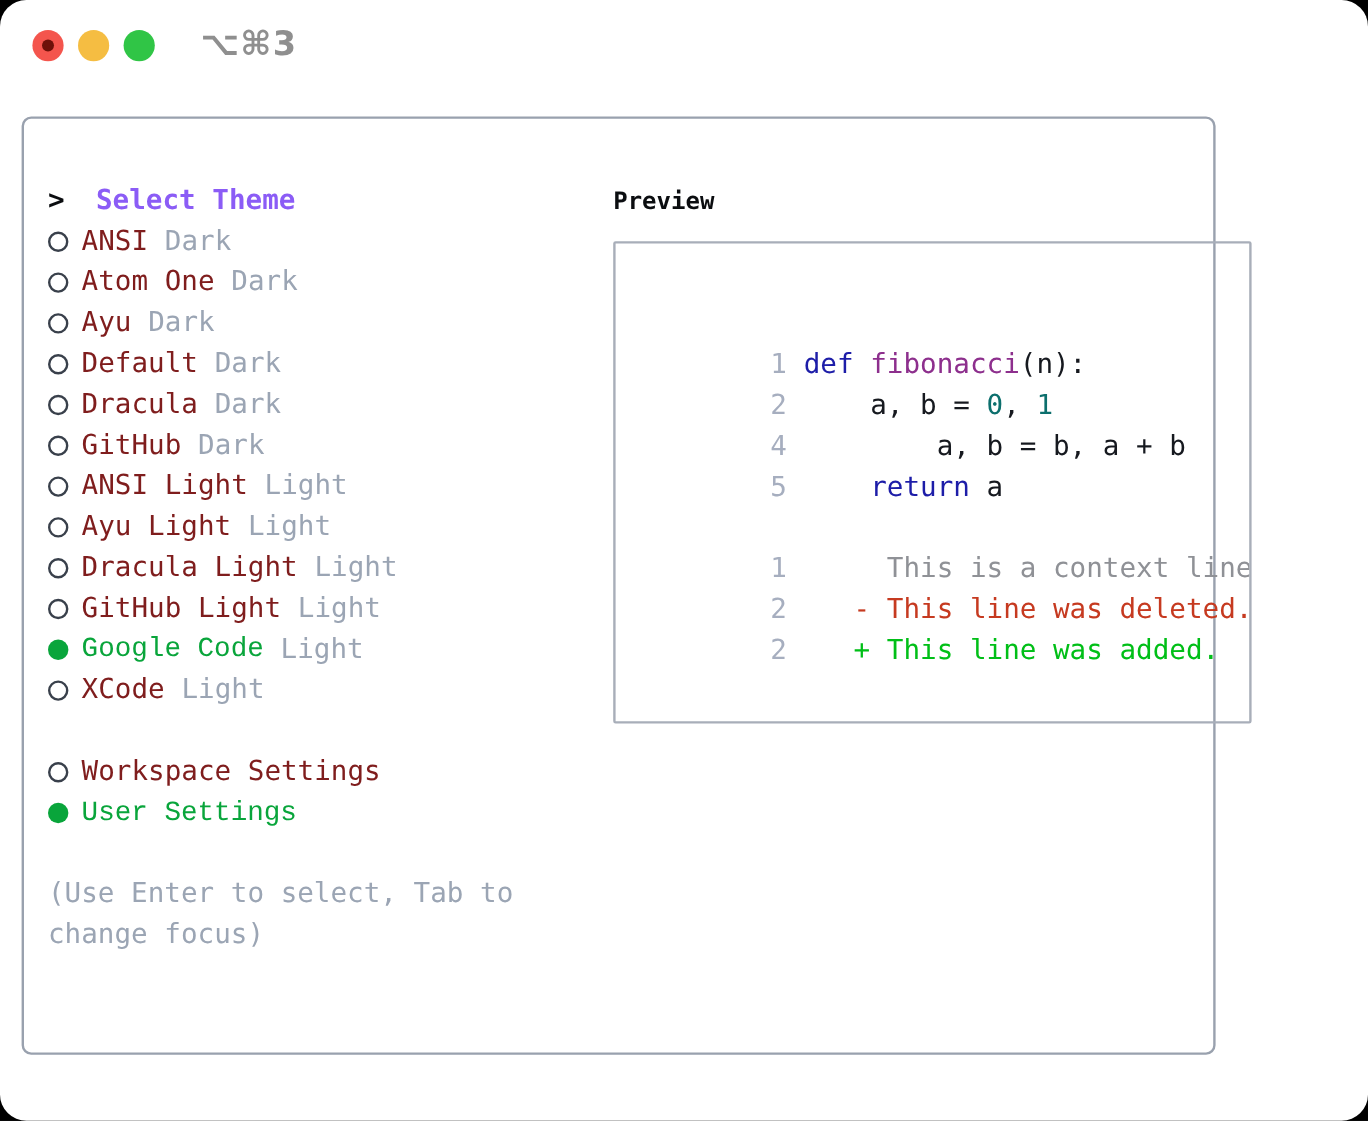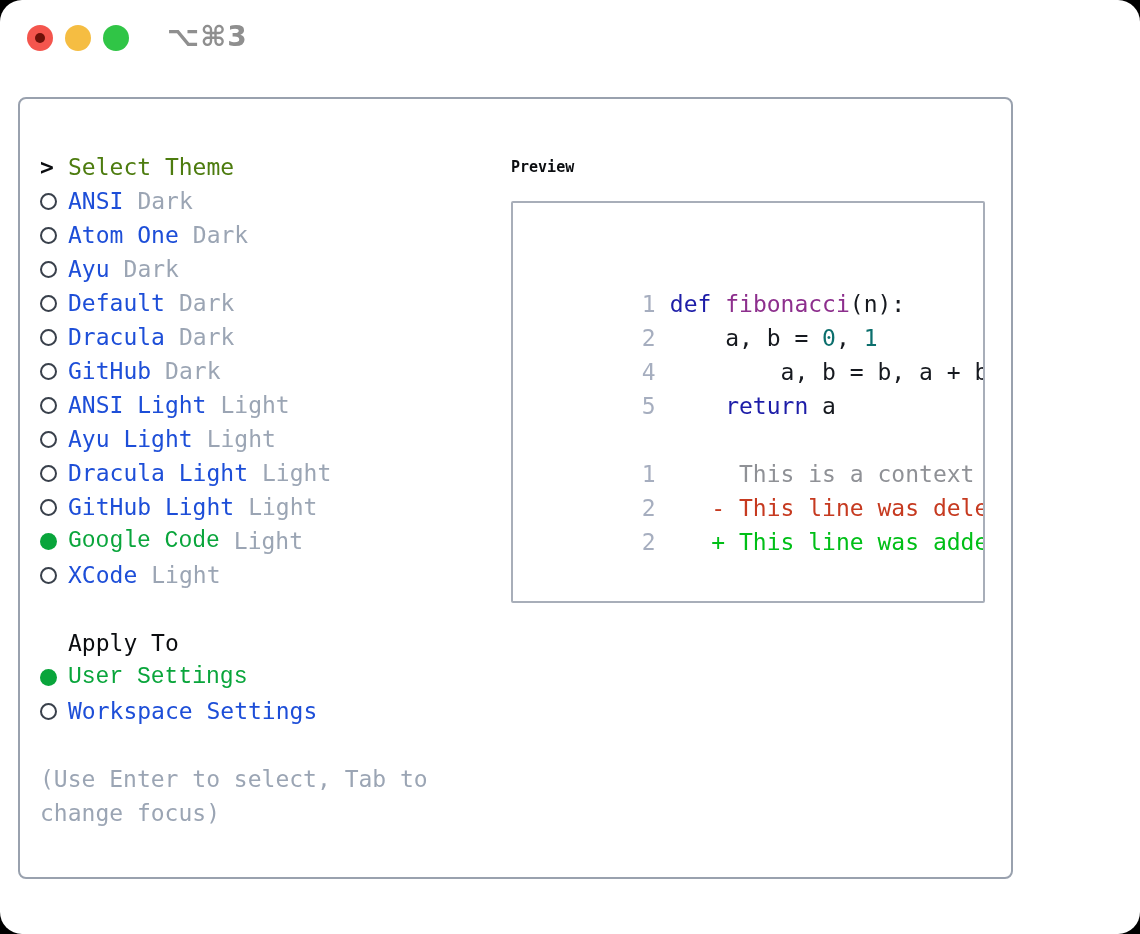--- a/index.html
+++ b/index.html
@@ -19,31 +19,31 @@
   
   .panel{position:absolute;left:18px;top:97px;width:995px;height:782px;box-sizing:border-box;
           border:2px solid #99a1ae;border-radius:8px;background:#fff;}
   
   .left-col{position:absolute;left:20px;top:0;width:460px;padding-top:51px;}
   .row{height:34px;display:flex;align-items:center;font-size:23px;}
   .row .marker{width:28px;flex:0 0 28px;display:flex;align-items:center;}
   .circle{width:13px;height:13px;border:2px solid #39404b;border-radius:50%;box-sizing:content-box;}
   .dot{width:17px;height:17px;border-radius:50%;background:#09a53b;}
   .chev{font-weight:700;color:#0b0d10;}
-  .hdr{font-weight:400;color:#4d7c0f;}
-  .name{color:#1d4ed8;white-space:pre;}
+  .hdr{font-weight:700;color:#8b5cf6;margin-left:12px;}
+  .name{color:#7f1d1d;white-space:pre;}
   .name.sel{color:#09a53b;font-family:Liberation Mono, monospace;}
   .suffix{color:#9ba5b4;margin-left:14px;white-space:pre;text-align:center;}
   .spacer{height:34px;}
   .subhdr{color:#0b0d10;}
   .help{color:#9ba5b4;text-align:right;}
   
   .preview-title{position:absolute;left:491px;top:51px;height:34px;display:flex;align-items:center;
-          font-size:15px;font-weight:700;color:#0b0d10;}
-  .pbox{position:absolute;left:491px;top:102px;width:474px;height:402px;box-sizing:border-box;
+          font-size:20px;font-weight:700;color:#0b0d10;}
+  .pbox{position:absolute;left:491px;top:102px;width:532px;height:402px;box-sizing:border-box;
           border:2px solid #a8aeb9;border-radius:2px;padding:50px 0 0 18px;overflow:hidden;}
   .pline{height:34px;font-size:23px;line-height:34px;white-space:pre;}
   .pline span{white-space:pre;}
   .ln{display:inline-block;width:28px;color:#a6aebf;}
   .kwd{color:#1d1da8;}
   .fun{color:#8d2f8d;}
   .lit{color:#0c6f6d;}
   .pln{color:#16191f;}
   .context{color:#8f9196;}
   .deleted{color:#c63a20;}
@@ -154,34 +154,30 @@
         <span class="marker">
             <span class="circle"></span>
           </span>
         <span class="name">XCode</span>
         <span class="suffix">Light</span>
       </div>
 
       <div class="spacer"></div>
 
       <div class="row">
-        <span class="marker"></span>
-        <span class="subhdr">Apply To</span>
+        <span class="marker">
+            <span class="circle"></span>
+          </span>
+        <span class="name">Workspace Settings</span>
       </div>
       <div class="row">
         <span class="marker">
             <span class="dot"></span>
           </span>
         <span class="name sel">User Settings</span>
-      </div>
-      <div class="row">
-        <span class="marker">
-            <span class="circle"></span>
-          </span>
-        <span class="name">Workspace Settings</span>
       </div>
 
       <div class="spacer"></div>
 
       <div class="row help">(Use Enter to select, Tab to</div>
       <div class="row help">change focus)</div>
     </div>
 
     <div class="preview-title">Preview</div>
 

